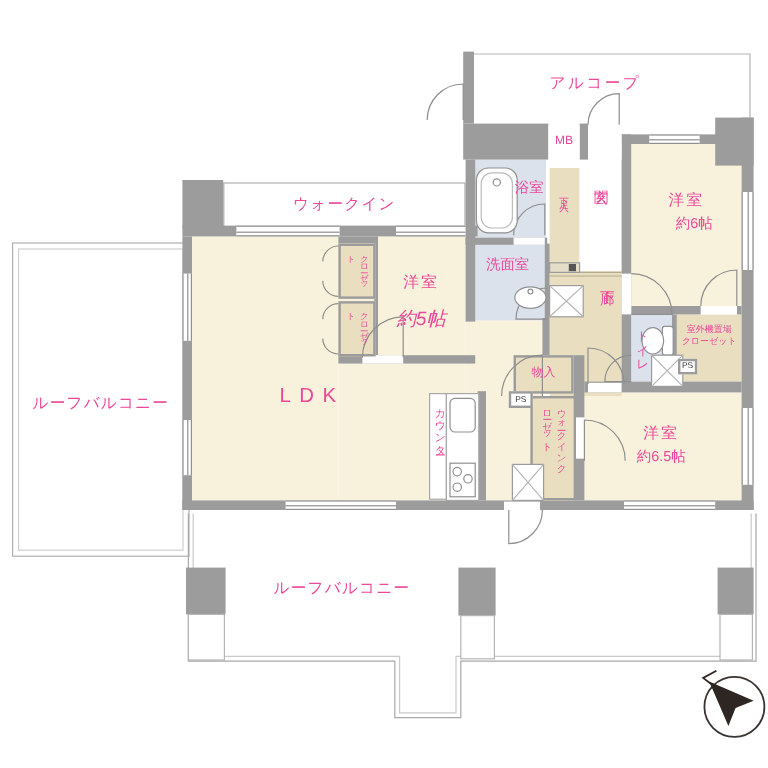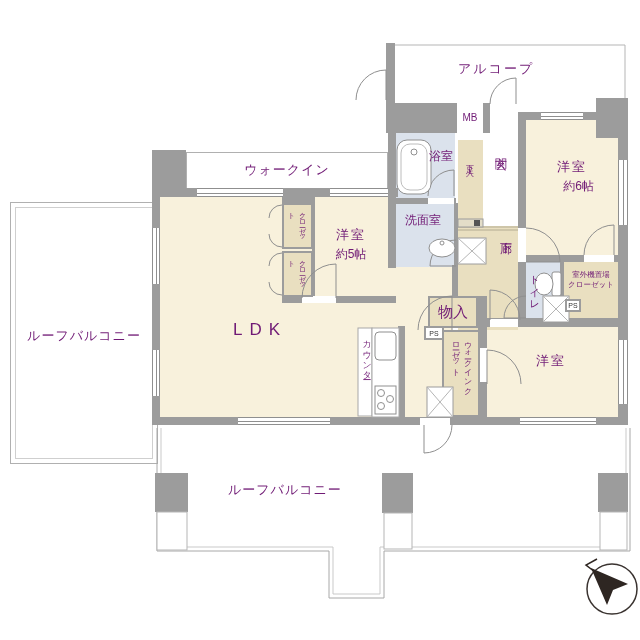--- a/index.html
+++ b/index.html
@@ -13,21 +13,21 @@
   .box-tan{position:absolute;background:#e9dfc0;border:2px solid #9c9c9c;box-sizing:border-box;z-index:4;}
   .ps{position:absolute;background:#fff;border:2px solid #9c9c9c;box-sizing:border-box;z-index:6;
       font-size:7px;display:flex;align-items:center;justify-content:center;color:#333;}
   .win-h{position:absolute;background:#fff;border-top:1px solid #8f8f8f;border-bottom:1px solid #8f8f8f;box-sizing:border-box;z-index:4;}
   .win-h i{position:absolute;left:0;right:0;top:50%;border-top:1px solid #8f8f8f;}
   .win-v{position:absolute;background:#fff;border-left:1px solid #8f8f8f;border-right:1px solid #8f8f8f;box-sizing:border-box;z-index:4;}
   .win-v i{position:absolute;top:0;bottom:0;left:50%;border-left:1px solid #8f8f8f;}
   .gap{position:absolute;background:#fff;z-index:4;}
   .thinbox{position:absolute;border:1px solid #b0b0b0;background:#fff;box-sizing:border-box;z-index:2;}
   .thinbox .inner{position:absolute;left:4px;top:4px;right:4px;bottom:4px;border:1px solid #cfcfcf;}
-  .lbl{position:absolute;z-index:7;white-space:nowrap;color:#701a75;}
+  .lbl{position:absolute;z-index:7;white-space:nowrap;color:#ec4899;}
   .lc{text-align:center;}
   .vtext{writing-mode:vertical-rl;text-orientation:upright;letter-spacing:1px;}
   .vwrap{writing-mode:vertical-rl;text-orientation:upright;white-space:normal;}
   svg.overlay{position:absolute;left:0;top:0;z-index:5;pointer-events:none;}
 </style>
 </head>
 <body>
 
 <div class="stage">
 
@@ -216,40 +216,41 @@
   </svg>
 
   <div class="lbl" style="left:228px;top:481px;font-size:13px;letter-spacing:1px;">ルーフバルコニー</div>
 
   <div class="lbl lc" style="left:180px;top:320px;width:160px;">
     <div style="font-size:17px;letter-spacing:7px;">LDK</div>
   </div>
 
   <div class="lbl lc" style="left:314px;top:226px;width:74px;">
     <div style="font-size:13px;letter-spacing:2px;">洋室</div>
-    <div style="font-size:12px;margin-top:2px;">約5帖</div>
+    <div style="font-size:16px;margin-top:12px;font-style:italic;">約5帖</div>
   </div>
 
   <div class="lbl lc" style="left:526px;top:158px;width:92px;">
     <div style="font-size:13px;letter-spacing:2px;">洋室</div>
     <div style="font-size:12px;margin-top:2px;margin-left:13px;">約6帖</div>
   </div>
 
   <div class="lbl lc" style="left:487px;top:352px;width:128px;">
     <div style="font-size:13px;letter-spacing:2px;">洋室</div>
+    <div style="font-size:12px;margin-top:2px;">約6.5帖</div>
   </div>
 
   <div class="lbl" style="left:429px;top:148px;font-size:12px;">浴室</div>
   <div class="lbl lc" style="left:392px;top:212px;width:62px;font-size:12px;">洗面室</div>
   <div class="lbl vtext" style="left:492px;top:148px;font-size:12px;">玄関</div>
   <div class="lbl vtext" style="left:497px;top:232px;font-size:12px;">廊下</div>
   <div class="lbl vtext" style="left:527px;top:268px;font-size:10px;">トイレ</div>
   <div class="lbl vtext" style="left:463px;top:158px;font-size:8px;letter-spacing:2px;">下足入</div>
   <div class="lbl lc" style="left:457px;top:112px;width:26px;font-size:10px;">MB</div>
-  <div class="lbl lc" style="left:428px;top:303px;width:50px;font-size:15px;">物入</div>
+  <div class="lbl lc" style="left:428px;top:303px;width:50px;font-size:10px;">物入</div>
   <div class="lbl vtext" style="left:360px;top:334px;font-size:9px;letter-spacing:0;">カウンター</div>
 
   <div class="lbl vwrap" style="left:286px;top:207px;height:38px;font-size:7px;line-height:11px;">クローゼット</div>
   <div class="lbl vwrap" style="left:286px;top:255px;height:38px;font-size:7px;line-height:11px;">クローゼット</div>
 
   <div class="lbl lc" style="left:564px;top:270px;width:54px;font-size:7.5px;">室外機置場</div>
   <div class="lbl lc" style="left:564px;top:280px;width:54px;font-size:7.5px;">クローゼット</div>
 
   <div class="lbl vwrap" style="left:449px;top:336px;height:62px;font-size:8px;line-height:12px;">ウォークインクローゼット</div>
 

